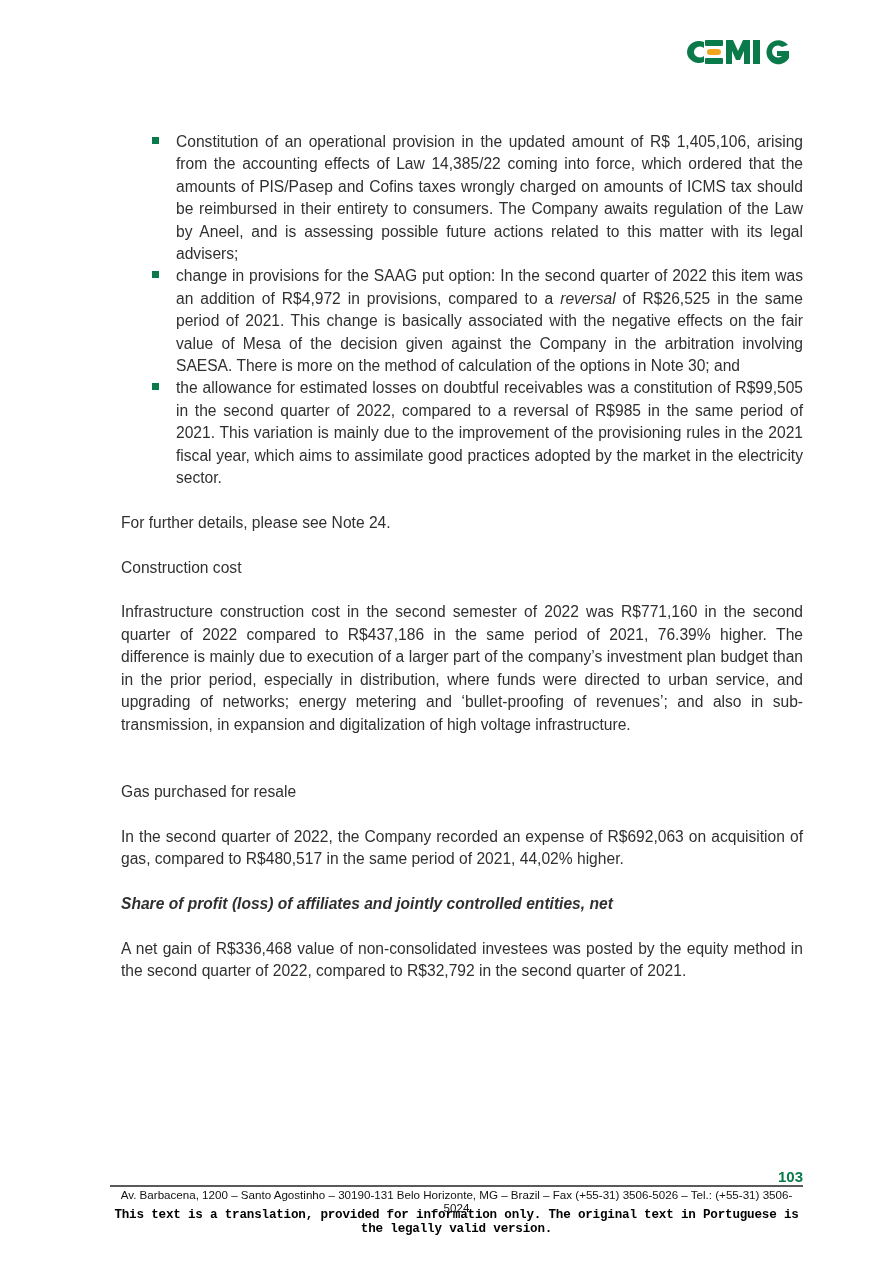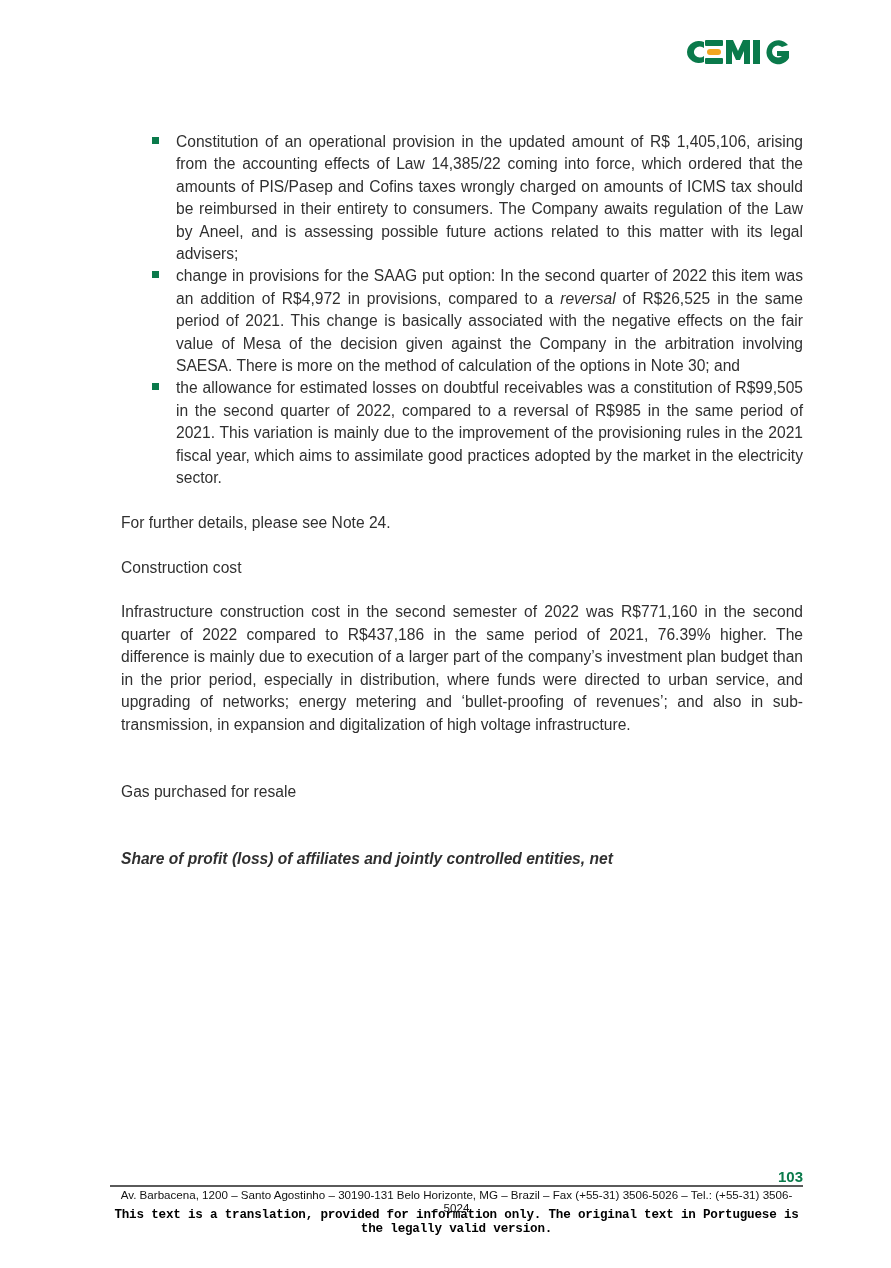--- a/index.html
+++ b/index.html
@@ -68,23 +68,25 @@
 
   <div class="gap"></div>
   <p>Infrastructure construction cost in the second semester of 2022 was R$771,160 in the second quarter of 2022 compared to R$437,186 in the same period of 2021, 76.39% higher. The difference is mainly due to execution of a larger part of the company’s investment plan budget than in the prior period, especially in distribution, where funds were directed to urban service, and upgrading of networks; energy metering and ‘bullet-proofing of revenues’; and also in sub-transmission, in expansion and digitalization of high voltage infrastructure.</p>
 
   <div class="gap"></div>
 
   <div class="gap"></div>
   <p><span class="u">Gas purchased for resale</span></p>
 
   <div class="gap"></div>
+  <p>In the second quarter of 2022, the Company recorded an expense of R$692,063 on acquisition of gas, compared to R$480,517 in the same period of 2021, 44,02% higher.</p>
 
   <div class="gap"></div>
   <p class="bi">Share of profit (loss) of affiliates and jointly controlled entities, net</p>
 
   <div class="gap"></div>
+  <p>A net gain of R$336,468 value of non-consolidated investees was posted by the equity method in the second quarter of 2022, compared to R$32,792 in the second quarter of 2021.</p>
 </div>
 
 <div class="page-num">103</div>
 <div class="footer-rule"></div>
 <div class="address">Av. Barbacena, 1200 – Santo Agostinho – 30190-131 Belo Horizonte, MG – Brazil – Fax (+55-31) 3506-5026 – Tel.: (+55-31) 3506-5024</div>
 <div class="disclaimer">This text is a translation, provided for information only. The original text in Portuguese is the legally valid version.</div>
 
 </body></html>

